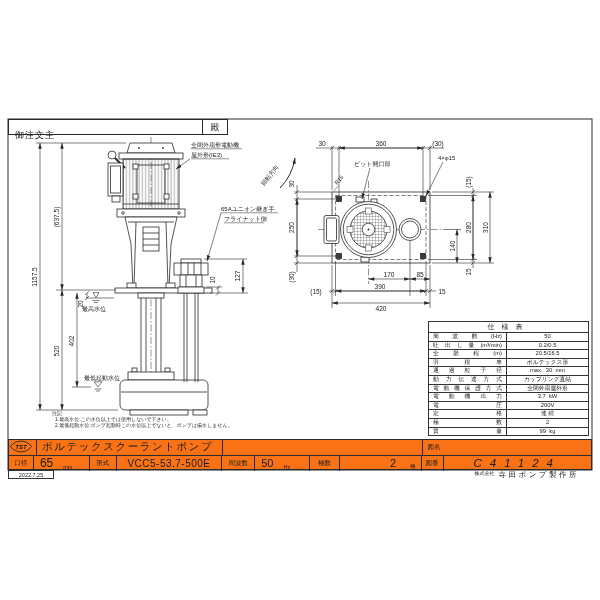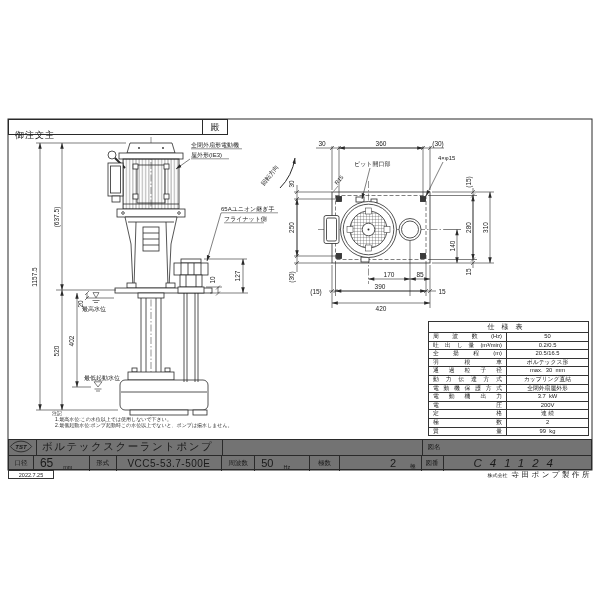--- a/index.html
+++ b/index.html
@@ -27,38 +27,38 @@
   .spec{position:absolute;left:428px;top:321px;border-collapse:collapse;background:#fff;}
   .spec,.spec td{border:0.8px solid #333;}
   .spec{border:1.2px solid #222;}
   .spec td{padding:0;height:7.8px;font-size:5.8px;line-height:7.6px;box-sizing:border-box;}
   .spec .tt{height:10px;font-size:7px;letter-spacing:7px;text-align:center;line-height:10px;}
   .spec .lab{width:78px;text-align:justify;text-align-last:justify;padding:0 4px;}
   .spec .val{width:82px;text-align:center;white-space:pre;}
 
   
   .tblock{position:absolute;left:8px;top:439px;width:584px;height:31px;box-sizing:border-box;
-    border:1px solid #2a2a2a;background:#737373;}
+    border:1px solid #2a2a2a;background:#f97316;}
   .trow{display:flex;height:15.5px;box-sizing:border-box;}
   .trow1{border-bottom:1px solid #2a2a2a;}
   .tc{box-sizing:border-box;border-right:1px solid #2a2a2a;display:flex;align-items:center;
     justify-content:center;overflow:hidden;}
   .tc:last-child{border-right:none;}
   .lab6{font-size:6.5px;}
   .name-cell{justify-content:flex-start;padding-left:5px;font-size:10.5px;letter-spacing:1.5px;}
   .dwgname{font-size:10px;letter-spacing:6px;}
   .bigv{font-size:12px;}
   .medv{font-size:11px;}
   .unit{font-size:5.5px;align-self:flex-end;padding-bottom:1.5px;}
   .pairL{justify-content:flex-start;padding-left:6px;gap:10px;}
   .pairR{justify-content:flex-end;padding-right:5px;gap:14px;}
   .model{font-size:10px;letter-spacing:0.5px;}
   .dwgno{font-size:11.5px;letter-spacing:8px;font-style:italic;}
 
-  .company{position:absolute;left:430px;top:470px;width:162px;display:flex;align-items:center;
+  .company{position:absolute;left:417px;top:470px;width:162px;display:flex;align-items:flex-start;
     justify-content:flex-end;gap:4px;}
   .company .pre{font-size:5px;}
   .company .nm{font-size:7.5px;letter-spacing:2.5px;}
 
   .datebox{position:absolute;left:8px;top:470px;width:46px;height:9px;border:0.8px solid #333;
     font-size:5.5px;line-height:8px;text-align:center;box-sizing:border-box;}
 </style>
 </head>
 <body>
 

